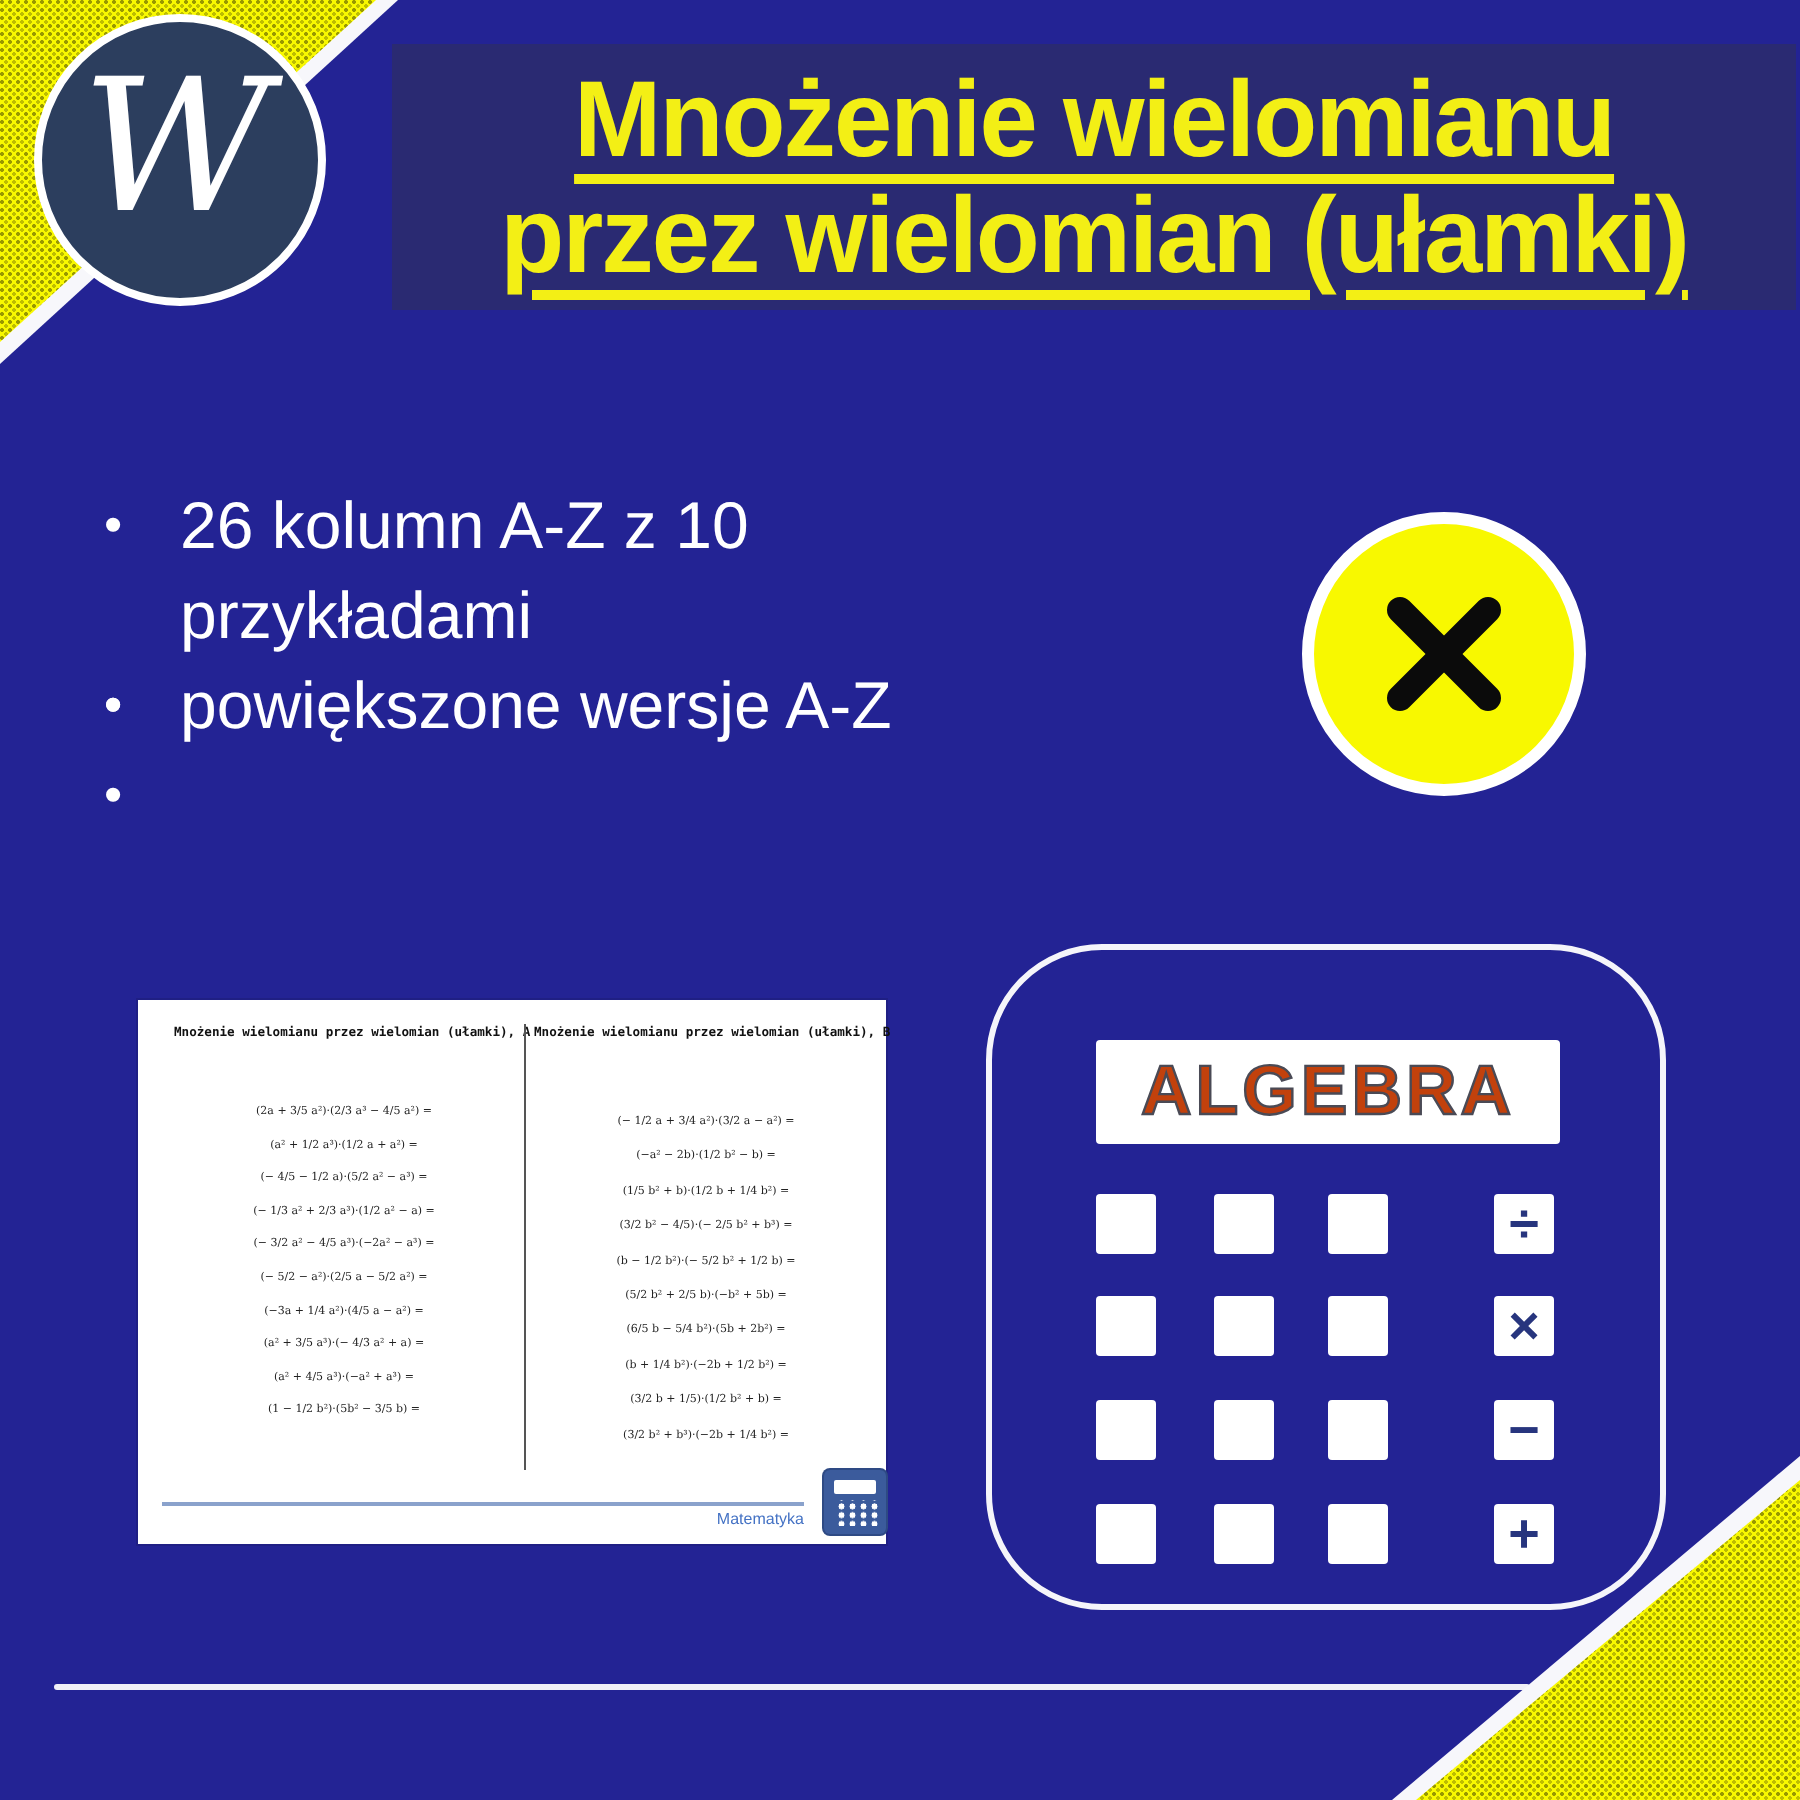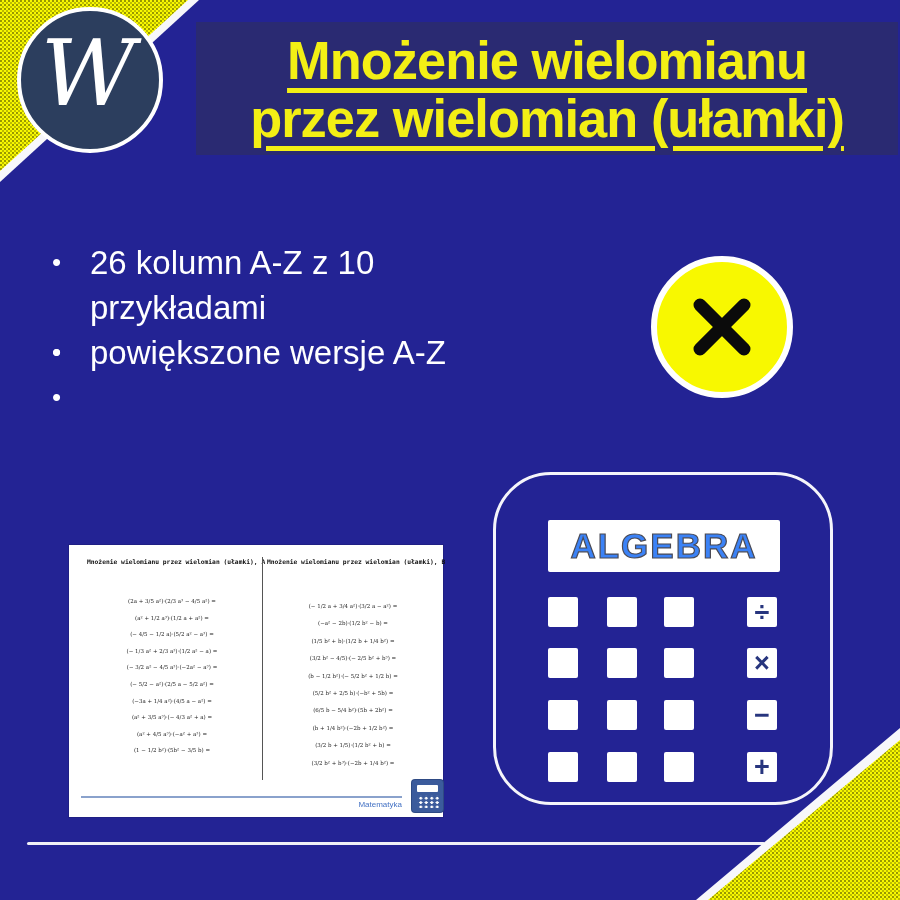--- a/index.html
+++ b/index.html
@@ -67,21 +67,21 @@
   
   .badge{
     position:absolute;left:651px;top:256px;width:142px;height:142px;z-index:3;
     background:#f8f800;border:6px solid #ffffff;border-radius:50%;
     box-sizing:border-box;display:flex;align-items:center;justify-content:center;
   }
 
   
   .sheet{
     position:absolute;left:69px;top:500px;width:374px;height:272px;z-index:3;
-    background:#ffffff;box-shadow:0 0 0 1px rgba(0,0,0,.10);margin-top:45px;
+    background:#ffffff;box-shadow:0 0 0 1px rgba(0,0,0,.10);
   }
   .sheet .hdr{
     position:absolute;top:13px;font-family:"DejaVu Sans Mono", monospace;
     font-weight:700;font-size:6.3px;color:#111;white-space:nowrap;
   }
   .hdr-a{left:18px;} .hdr-b{left:198px;}
   .sheet .divider{position:absolute;left:193px;top:12px;width:1px;height:223px;background:#555;}
   .plist{
     position:absolute;width:170px;text-align:center;
     font-family:"DejaVu Serif", serif;font-size:5.5px;color:#222;
@@ -113,21 +113,21 @@
   .calc{
     position:absolute;left:493px;top:472px;width:340px;height:333px;z-index:3;
     border:3px solid #f5f5fa;border-radius:58px;box-sizing:border-box;
   }
   .calc .screen{
     position:absolute;left:52px;top:45px;width:232px;height:52px;
     background:#ffffff;border-radius:2px;
     display:flex;align-items:center;justify-content:center;
   }
   .calc .screen span{
-    font-size:35px;font-weight:700;color:#3b82f6;letter-spacing:2px;
+    font-size:35px;font-weight:700;color:#c2410c;letter-spacing:2px;
     -webkit-text-stroke:1.2px #4a4a55;
   }
   .key{
     position:absolute;width:30px;height:30px;background:#ffffff;border-radius:2px;
     display:flex;align-items:center;justify-content:center;
   }
   .key span{font-size:27px;font-weight:700;color:#27357e;line-height:1;}
 
   
   .bottom-rule{

